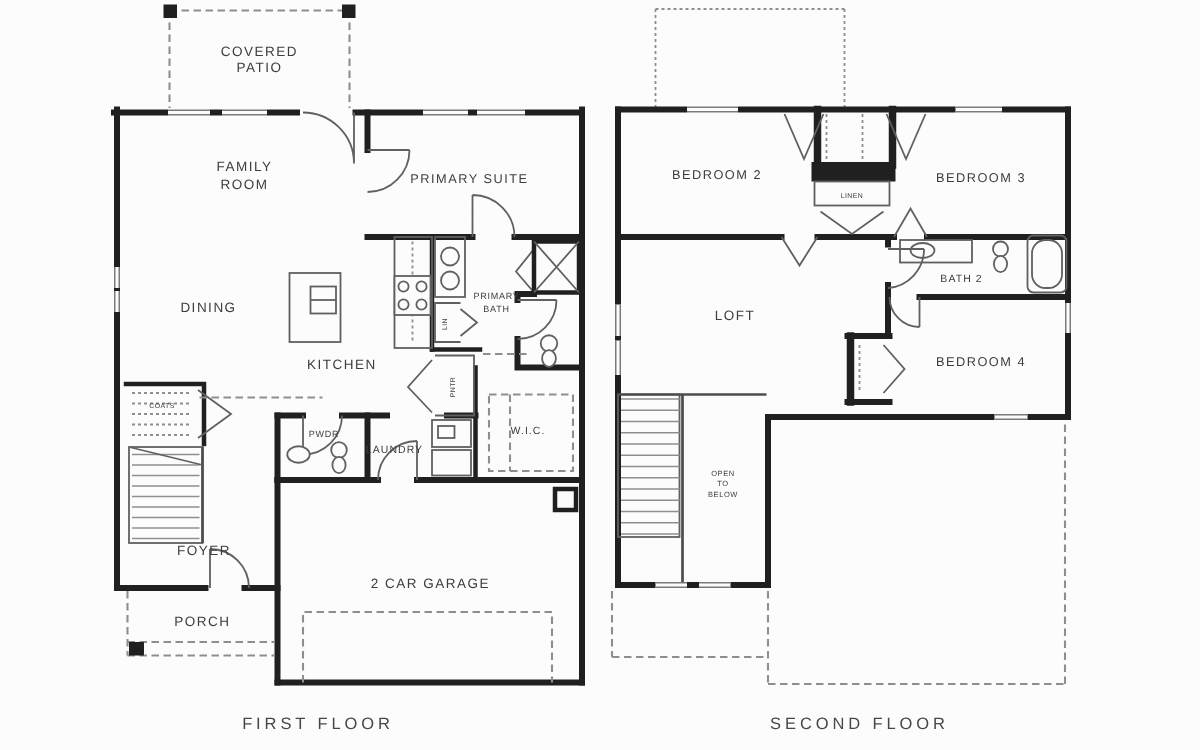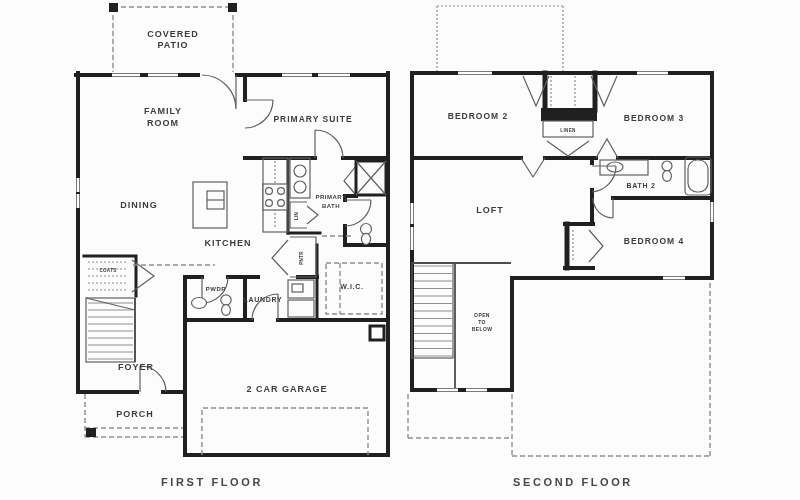--- a/index.html
+++ b/index.html
@@ -1,19 +1,19 @@
 <!DOCTYPE html>
 <html style="--background: #fcfcfc; --wall: #202020; --line: #606060; --dash: #8e8e8e; --text: #3d3d3d;"><head>
 <meta charset="utf-8">
 <style>
   :root{
     --background:#fcfcfc; --wall:#202020; --line:#606060; --dash:#8e8e8e; --text:#3d3d3d;
   }
   html,body{margin:0;padding:0;background:var(--background);}
-  .stage{width:800px;height:500px;position:relative;background:var(--background);overflow:hidden;font-weight:bold;}
+  .stage{width:800px;height:500px;position:relative;background:var(--background);overflow:hidden;}
   svg{display:block;}
   .wall{stroke:var(--wall);stroke-width:4;fill:none;stroke-linecap:square;}
   .wall3{stroke:var(--wall);stroke-width:3;fill:none;stroke-linecap:square;}
   .wall5{stroke:var(--wall);stroke-width:5;fill:none;stroke-linecap:square;}
   .blk{fill:var(--wall);stroke:none;}
   .thin{stroke:var(--line);stroke-width:1.2;fill:none;}
   .fix{stroke:var(--line);stroke-width:1.2;fill:var(--background);}
   .dash{stroke:var(--dash);stroke-width:1.4;fill:none;stroke-dasharray:5 3;}
   .dot{stroke:var(--dash);stroke-width:1.2;fill:none;stroke-dasharray:2 2;}
   .tread{stroke:#8f8f8f;stroke-width:1;fill:none;}

